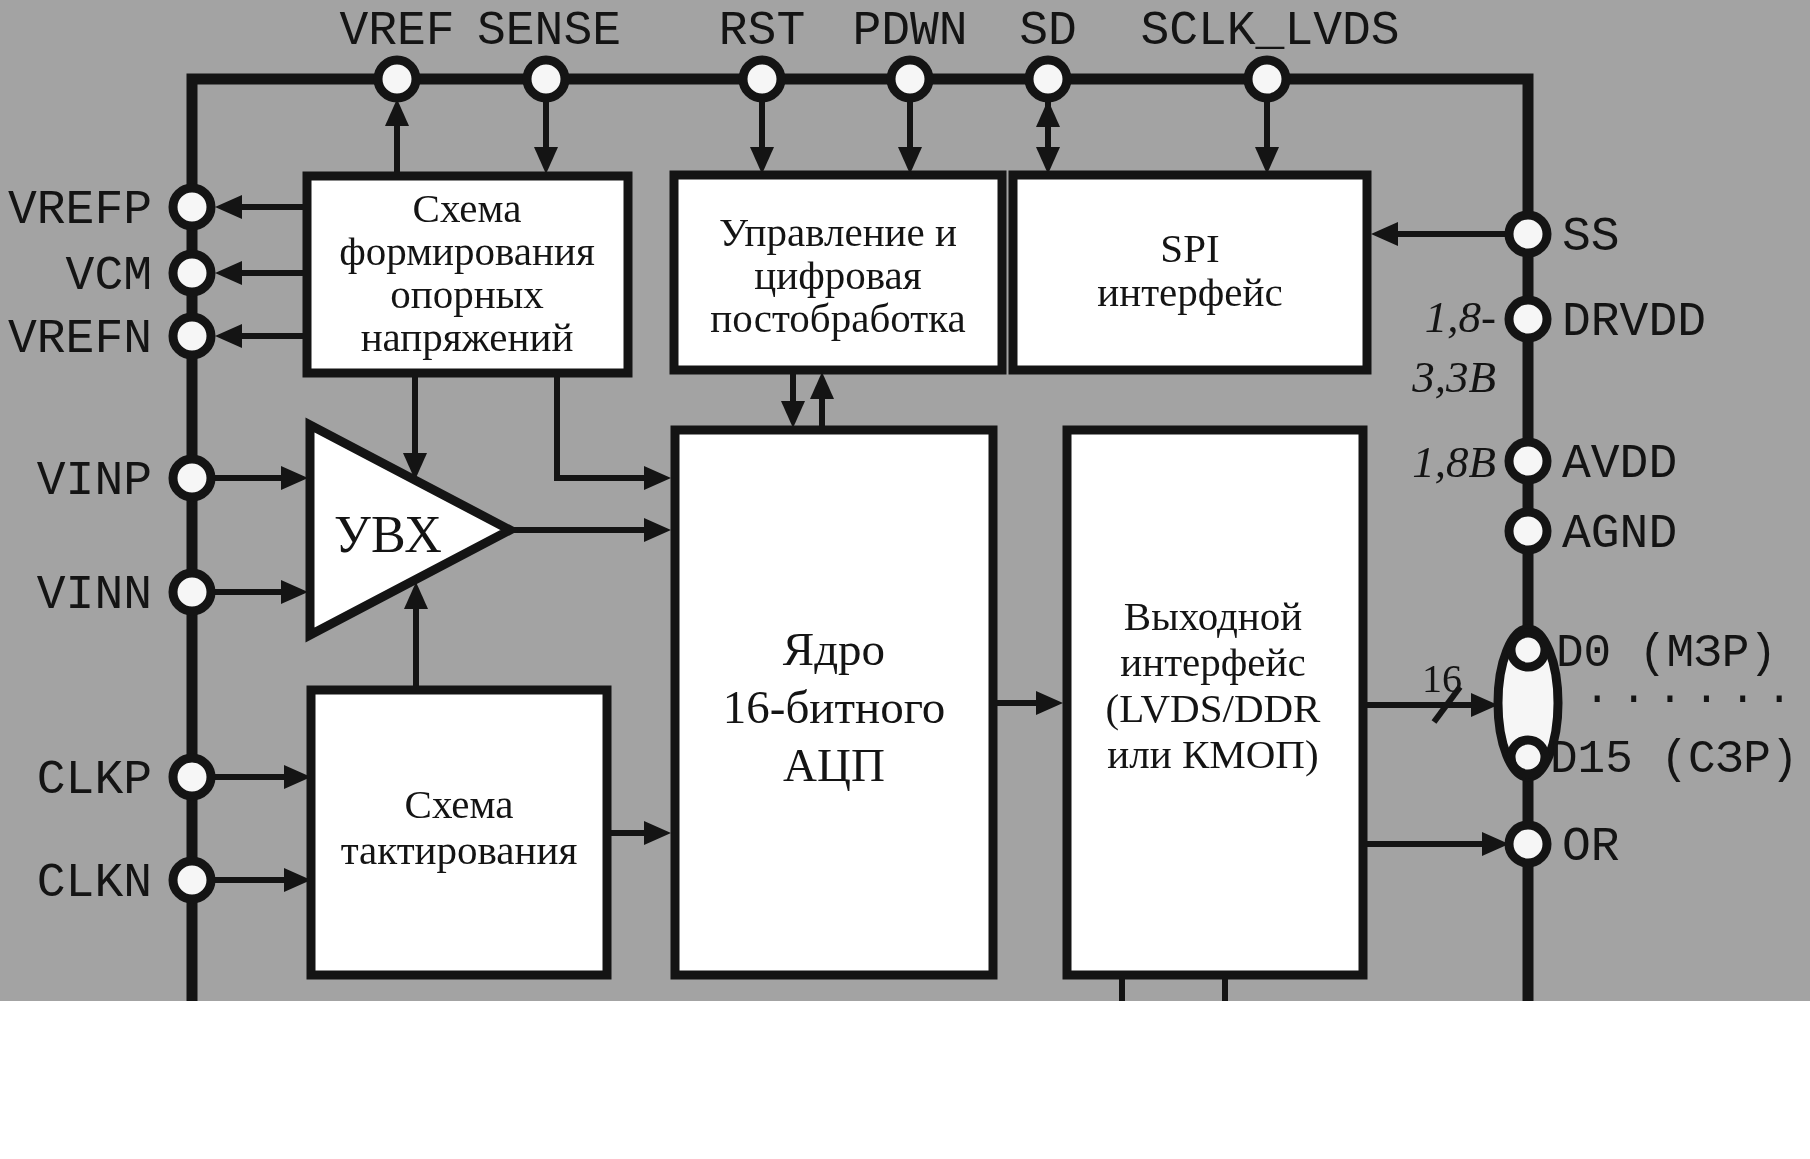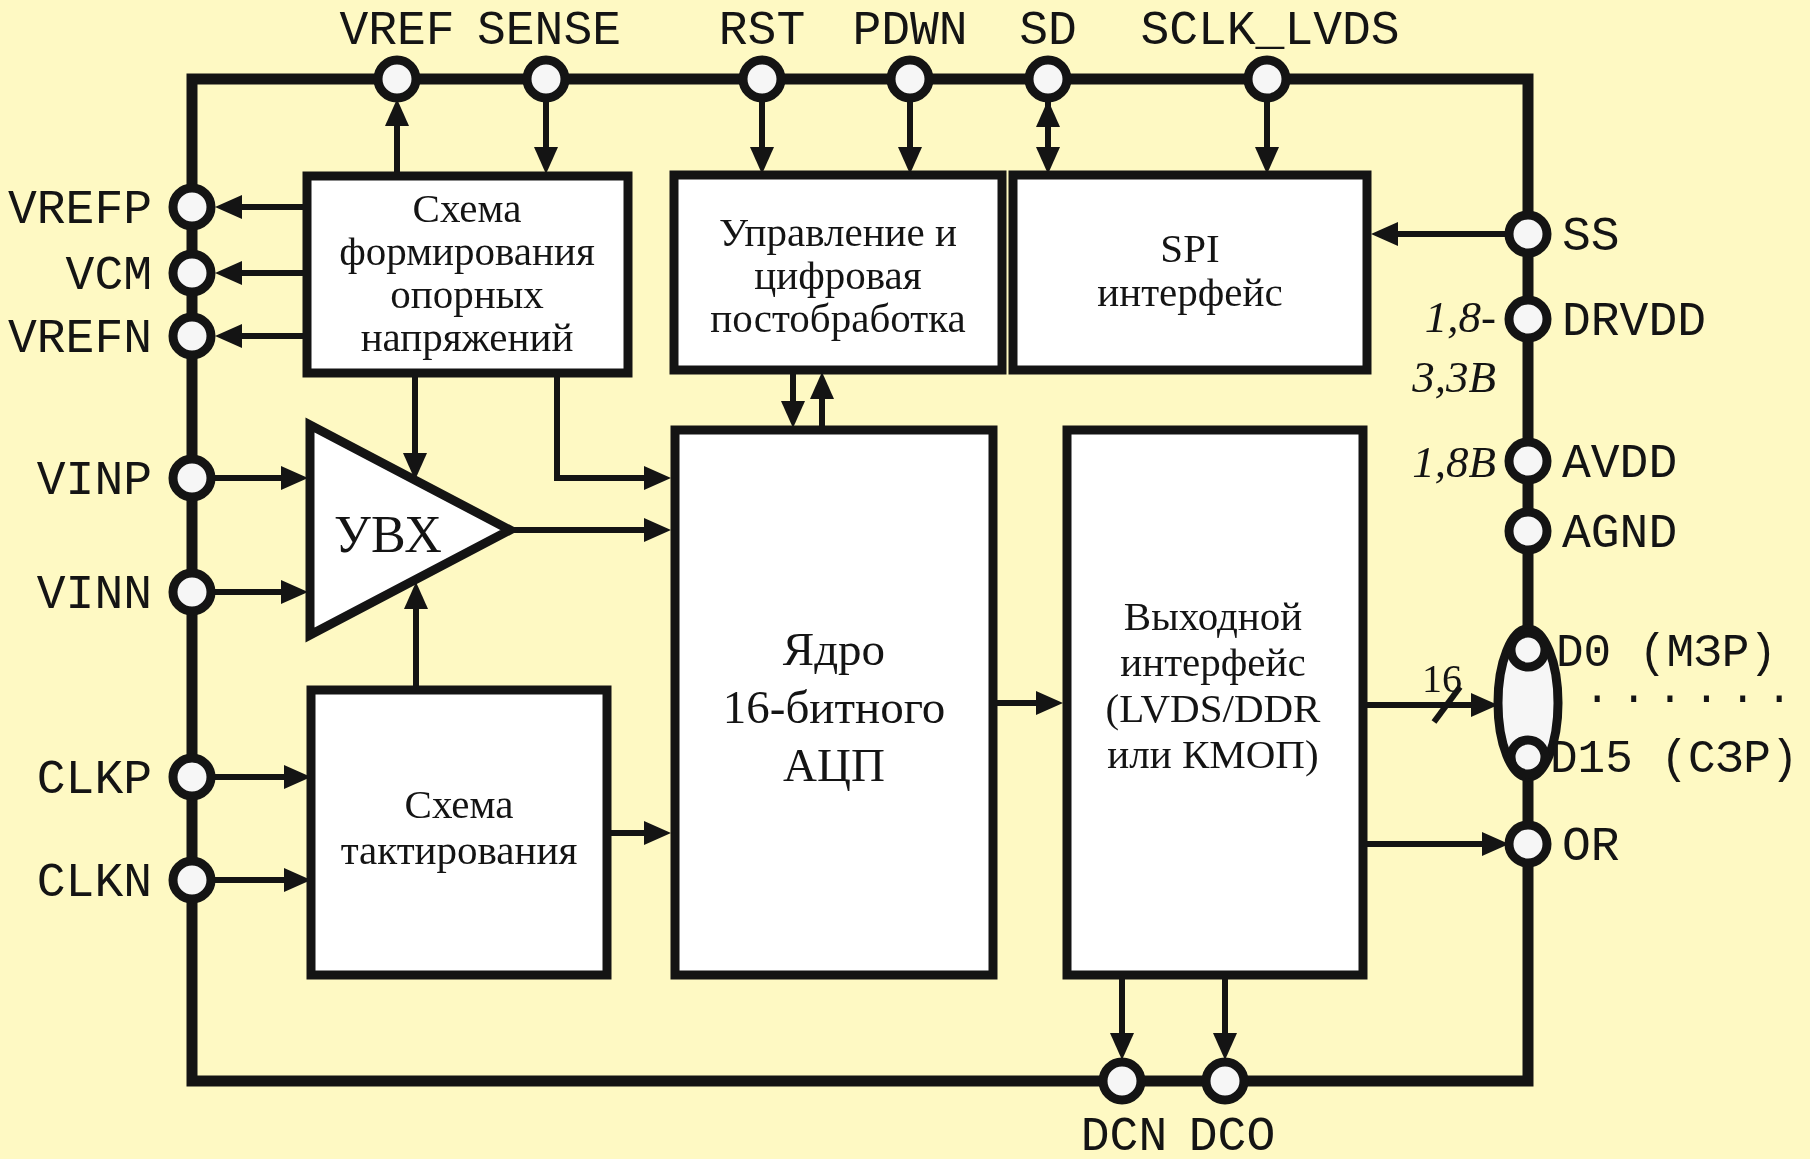--- a/index.html
+++ b/index.html
@@ -1,16 +1,16 @@
 <!DOCTYPE html>
 <html><head>
 <meta charset="utf-8">
 <style>
   html,body{margin:0;padding:0;background:#ffffff;}
-  .stage{width:1810px;height:1159px;background:#fef9c3;position:relative;overflow:hidden;}
+  .stage{width:1810px;height:1001px;background:#a3a3a3;position:relative;overflow:hidden;}
   svg{display:block;}
   text{fill:#141414;}
   .pin-label{font-family:"Liberation Mono","DejaVu Sans Mono",monospace;font-size:48px;}
   .pin-label-sm{font-family:"Liberation Mono","DejaVu Sans Mono",monospace;font-size:46px;}
   .blk-text{font-family:"Liberation Serif","DejaVu Serif",serif;font-size:41px;}
   .blk-text-big{font-family:"Liberation Serif","DejaVu Serif",serif;font-size:47px;}
   .sha-text{font-family:"Liberation Serif","DejaVu Serif",serif;font-size:52px;}
   .volt-text{font-family:"Liberation Serif","DejaVu Serif",serif;font-size:45px;font-style:italic;}
   .bus16{font-family:"Liberation Serif","DejaVu Serif",serif;font-size:40px;}
   .dots{font-family:"Liberation Mono","DejaVu Sans Mono",monospace;font-size:44px;letter-spacing:10px;}

